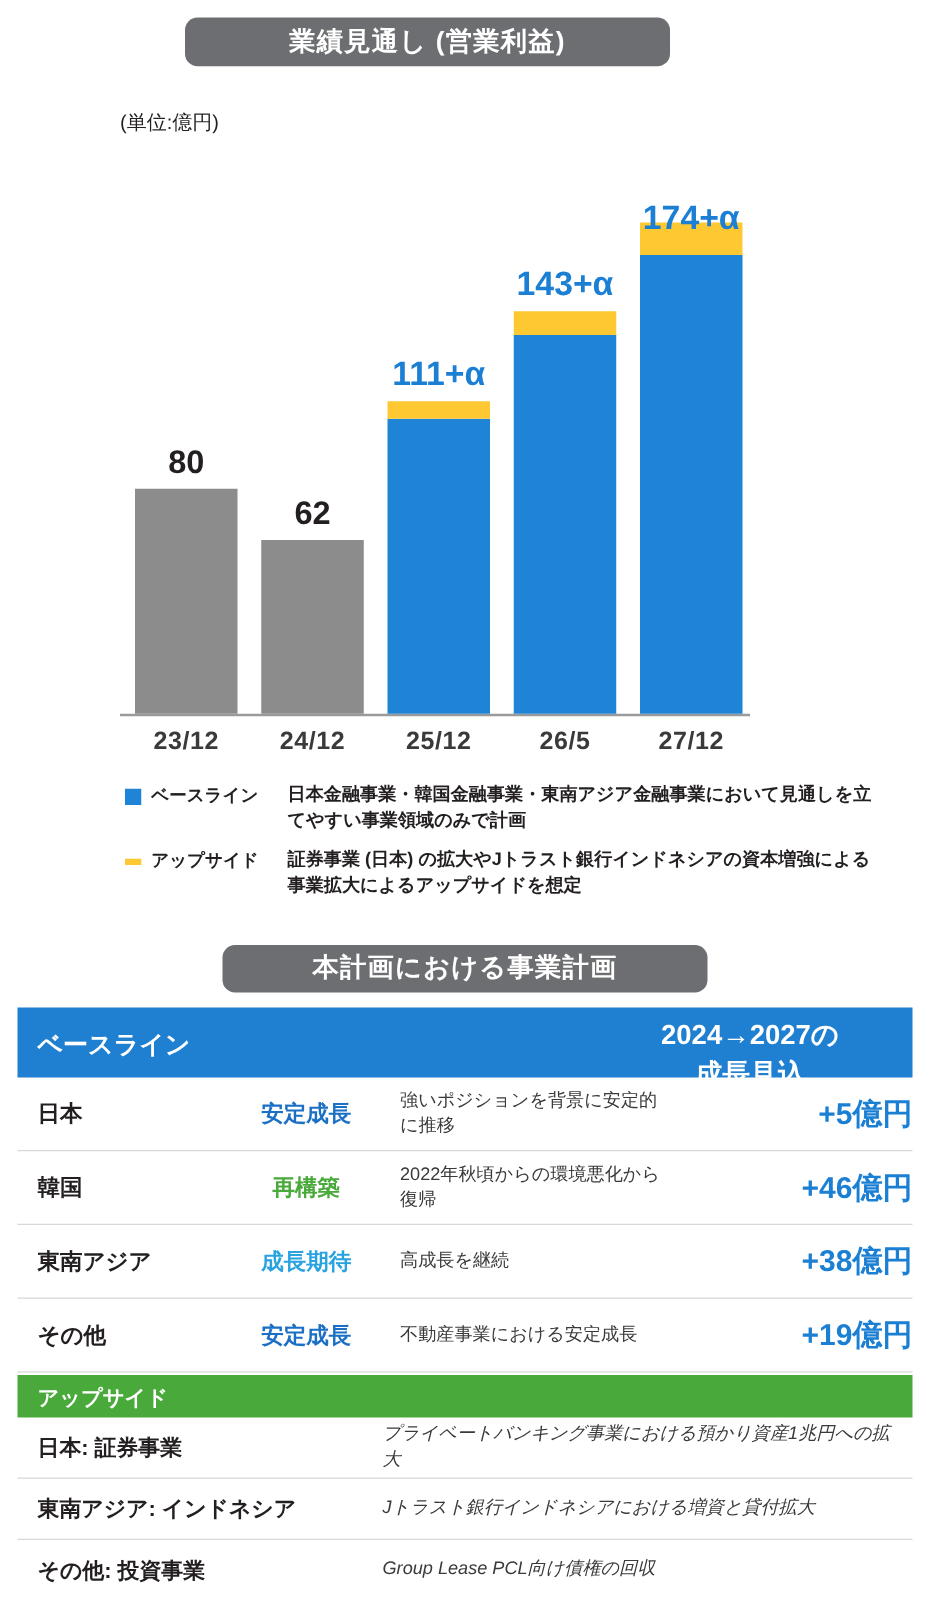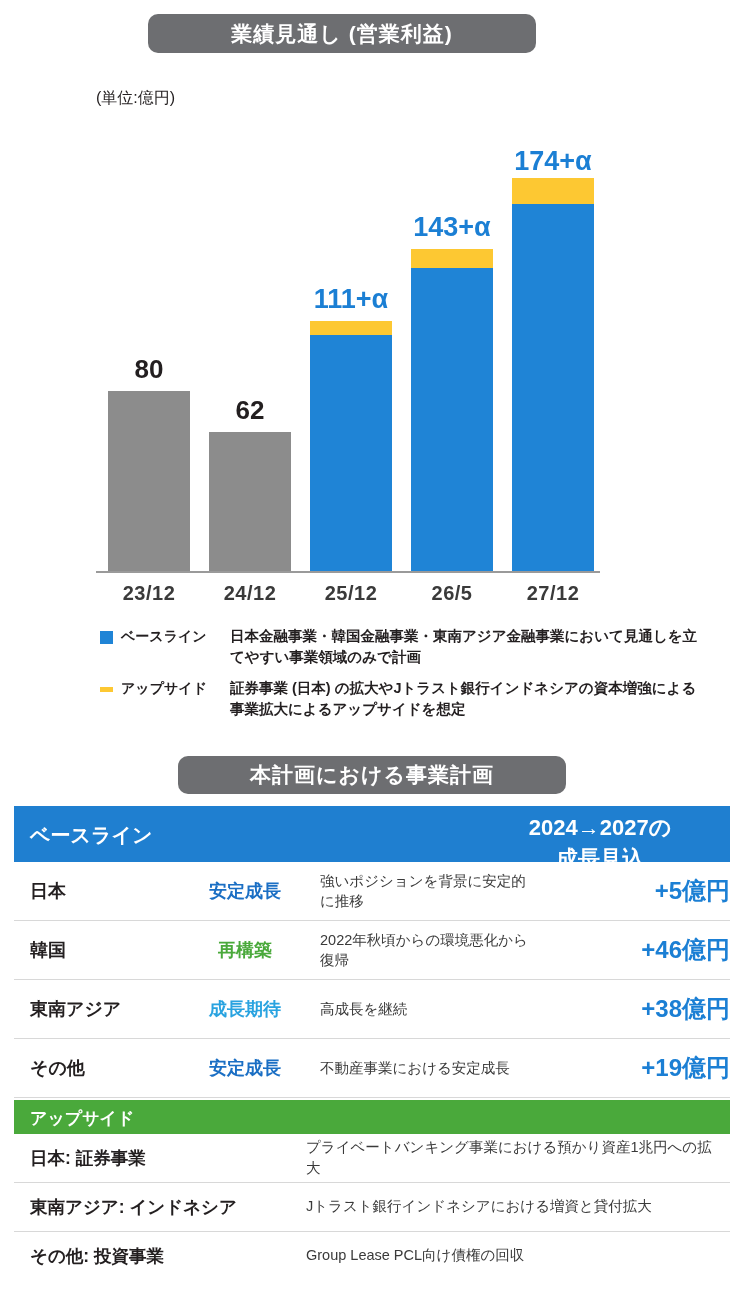--- a/index.html
+++ b/index.html
@@ -256,20 +256,21 @@
     font-size: 17.5px;
     font-weight: bold;
     color: #231f20;
   }
   .col-up-desc {
     flex: 1;
     font-size: 14.5px;
     line-height: 1.45;
     color: #3a3a3a;
     padding-right: 10px;
+    font-style: italic;
   }
   #table-top-rule {
     position: absolute;
     left: 14px;
     top: 806px;
     width: 716px;
     height: 2px;
     background: #1f7fd0;
   }
 </style>
@@ -316,21 +317,21 @@
     </div>
     <div class="bar-value value-blue" style="bottom:328px;">143+α</div>
   </div>
   <div class="bar-xlabel" style="left:397px;">26/5</div>
 
   <div class="bar-group" style="left:512px;">
     <div class="bar-stack" style="height:393px;">
       <div class="bar-base" style="height:367px;background:#1f84d6;"></div>
       <div class="bar-up" style="height:26px;bottom:367px;background:#fdc832;"></div>
     </div>
-    <div class="bar-value value-blue" style="bottom:394px;">174+α</div>
+    <div class="bar-value value-blue" style="bottom:381px;">174+α</div>
   </div>
   <div class="bar-xlabel" style="left:498px;">27/12</div>
 </div>
 
 <div id="legend">
   <div class="legend-row">
     <div class="legend-swatch-wrap">
       <span class="swatch-blue"></span>
       <span class="legend-name">ベースライン</span>
     </div>

